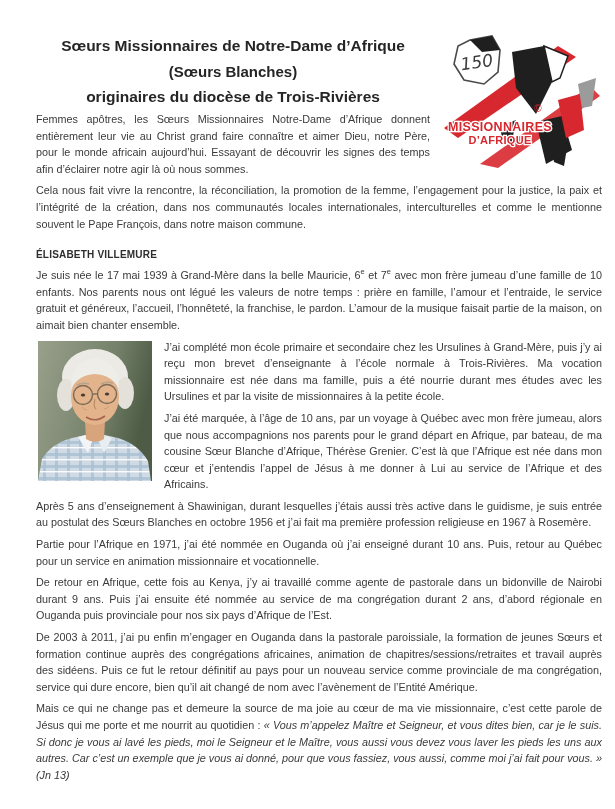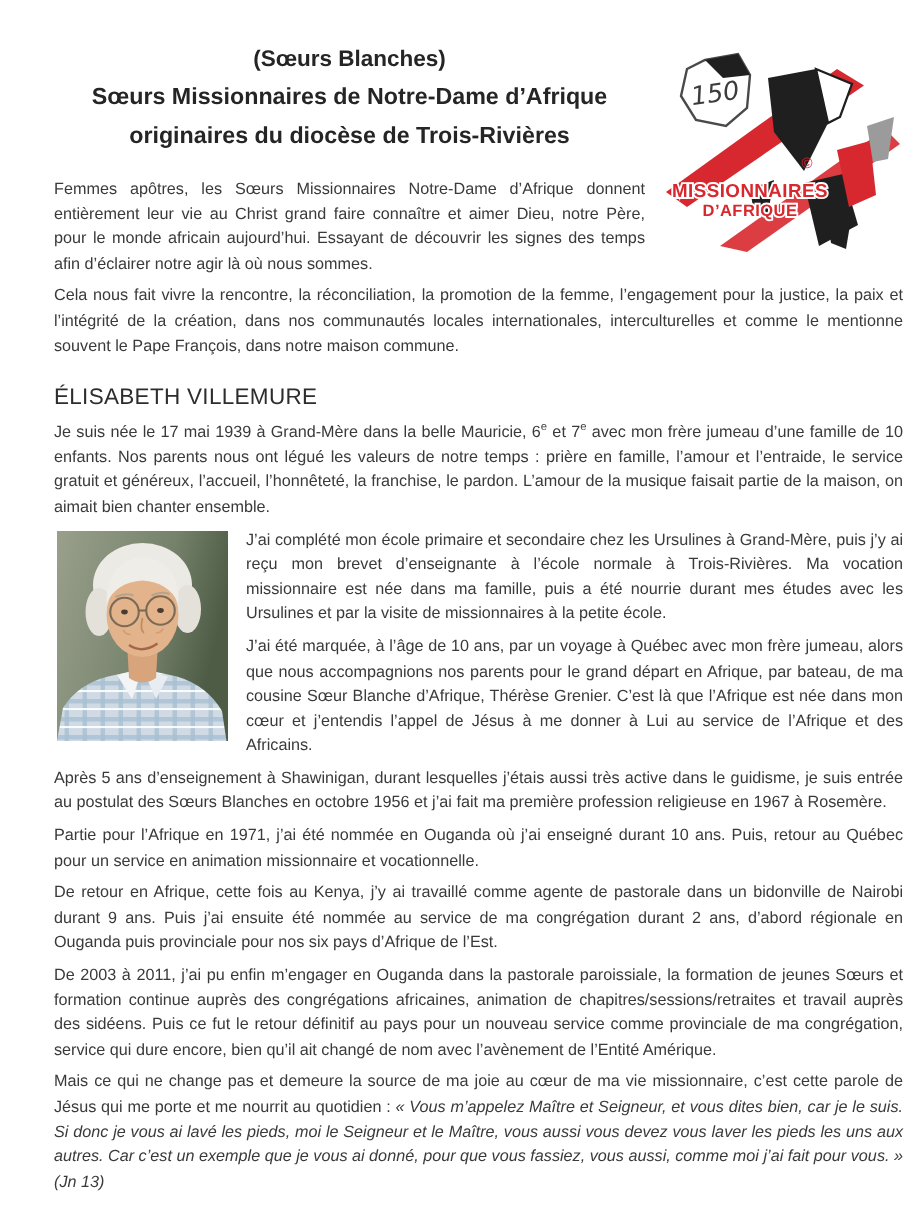--- a/index.html
+++ b/index.html
@@ -24,34 +24,34 @@
   }
   .logo-box svg { width:100%; height:100%; display:block; }
   
   .title-line {
     font-weight:bold;
     color:#252525;
     text-align:center;
   }
   .title-1 { font-size:15.5px; line-height:20px; margin:6px 0 6px; }
   .title-2 { font-size:15px;   line-height:19px; margin:0 0 6px; }
-  .title-3 { font-size:15.5px; line-height:20px; margin:0 0 17px; }
+  .title-3 { font-size:15.5px; line-height:20px; margin:0 0 4px; }
   
   p.body-par {
     font-size:10.8px;
     line-height:16.6px;
     text-align:justify;
     margin:0 0 5px 0;
   }
   .b { font-weight:normal; }
   .i { font-style:italic; }
   .sup { font-size:7.5px; vertical-align:super; line-height:0; }
   .section-heading {
-    font-weight:normal;
-    font-size:15px;
+    font-weight:bold;
+    font-size:10px;
     color:#2d2d2d;
     margin:17px 0 7px 0;
     letter-spacing:0.2px;
   }
   
   .photo-box {
     float:left;
     width:114px; height:140px;
     margin:2px 12px 3px 2px;
     overflow:hidden;
@@ -82,22 +82,22 @@
       <polygon points="30,10 52,6 60,20 42,22" fill="#1f1f1f"></polygon>
       <text x="37" y="38" font-size="17" font-style="italic" font-family="'DejaVu Sans', sans-serif" fill="#3c3c3c" text-anchor="middle" transform="rotate(-8 37 34)">150</text>
 
       <text x="98" y="82" font-size="10" fill="#d7282f" text-anchor="middle">©</text>
 
       <text x="60" y="101" font-size="12.5" font-weight="bold" fill="#d7282f" stroke="#ffffff" stroke-width="2.5" paint-order="stroke" text-anchor="middle" letter-spacing="0.3" font-family="'Liberation Sans', sans-serif">MISSIONNAIRES</text>
       <text x="60" y="114" font-size="11" font-weight="bold" fill="#d7282f" stroke="#ffffff" stroke-width="2.5" paint-order="stroke" text-anchor="middle" letter-spacing="0.3" font-family="'Liberation Sans', sans-serif">D’AFRIQUE</text>
     </svg>
   </div>
 
+  <div class="title-line title-1">Sœurs Missionnaires de Notre-Dame d’Afrique</div>
   <div class="title-line title-2">(Sœurs Blanches)</div>
-  <div class="title-line title-1">Sœurs Missionnaires de Notre-Dame d’Afrique</div>
   <div class="title-line title-3">originaires du diocèse de Trois-Rivières</div>
 
   <p class="body-par"><span class="b">Femmes apôtres,</span><span> les Sœurs Missionnaires Notre-Dame d’Afrique donnent entièrement leur vie au Christ grand faire connaître et aimer Dieu, notre Père, pour le monde africain aujourd’hui. Essayant de découvrir les signes des temps afin d’éclairer notre agir là où nous sommes.</span></p>
 
 
   <p class="body-par">Cela nous fait vivre la rencontre, la réconciliation, la promotion de la femme, l’engagement pour la justice, la paix et l’intégrité de la création, dans nos communautés locales internationales, interculturelles et comme le mentionne souvent le Pape François, dans notre maison commune.</p>
 
 
   <div class="section-heading">ÉLISABETH VILLEMURE</div>
 

